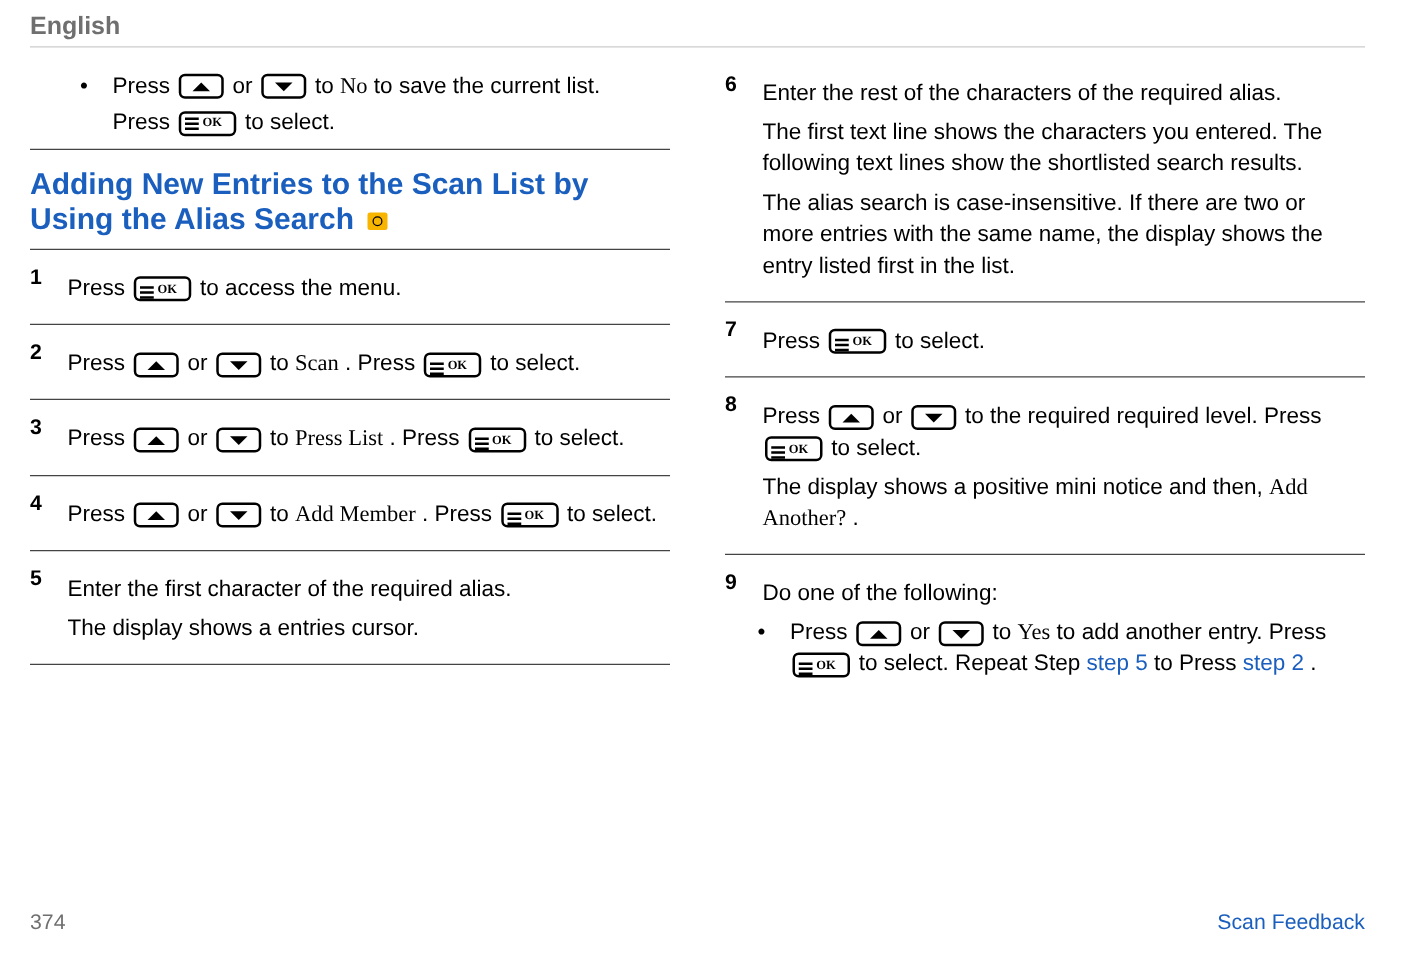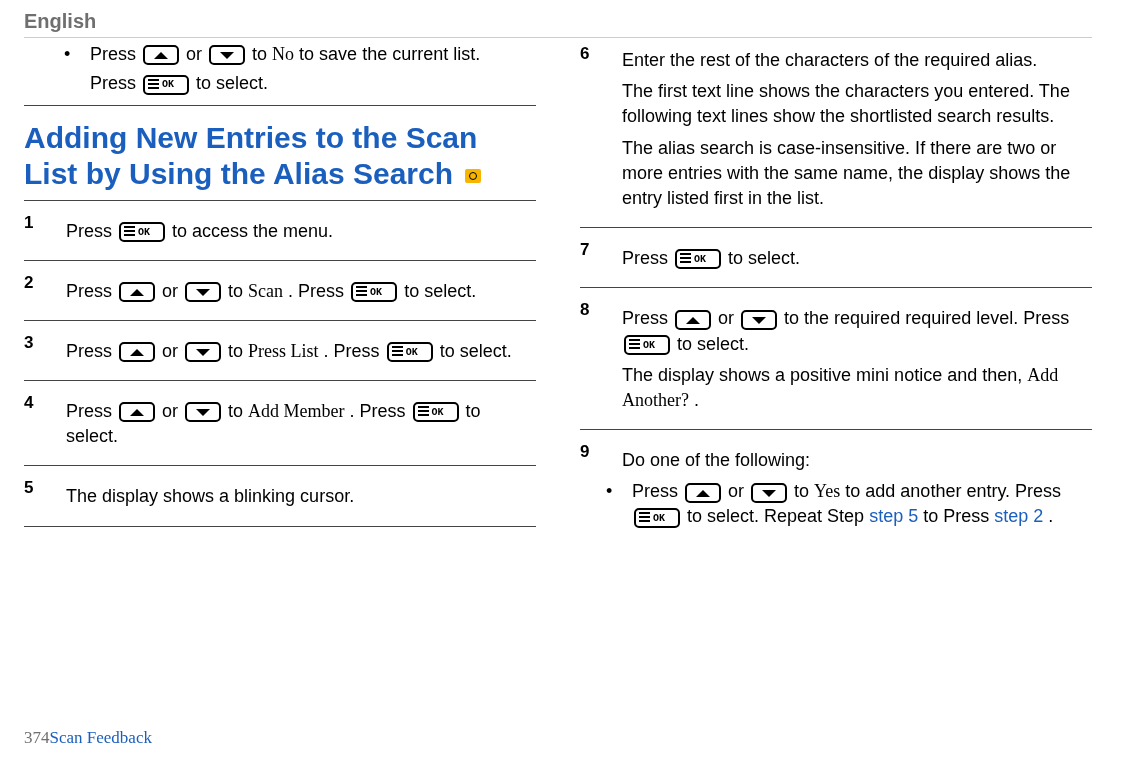--- a/index.html
+++ b/index.html
@@ -17,32 +17,32 @@
     padding: 10px 40px 0 24px;
     height: 762px;
     position: relative;
   }
   .header {
     color: #6f6f6f;
     font-weight: bold;
     font-size: 20px;
     padding-bottom: 4px;
     border-bottom: 1px solid #ccc;
-    margin-bottom: 0;
+    margin-bottom: 14px;
   }
   .columns {
     display: flex;
     gap: 44px;
   }
   .col {
     width: 520px;
   }
   .section-title {
     color: #1b5fbe;
-    font-size: 30px;
+    font-size: 24px;
     font-weight: bold;
     line-height: 1.2;
     margin: 14px 0 8px 0;
   }
   .intro {
     margin: 6px 0 14px 0;
     line-height: 1.35;
   }
   .step {
     border-top: 1px solid #444;
@@ -58,21 +58,21 @@
     position: absolute;
     left: 0;
     top: 10px;
     font-weight: bold;
     font-size: 17px;
   }
   .step-body {
     margin-left: 26px;
   }
   .step-body p {
-    margin: 6px 16px;
+    margin: 6px 4px;
   }
   .bullet-row {
     display: flex;
     margin: 6px 0;
   }
   .bullet-dot {
     width: 26px;
     flex-shrink: 0;
   }
   .bullet-text { flex: 1; }
@@ -109,24 +109,24 @@
     top: 5px;
     border-left: 7px solid transparent;
     border-right: 7px solid transparent;
     border-top: 7px solid #000;
   }
   .ok-inner {
     position: absolute;
     top: 2px; left: 3px;
     font-size: 10px;
     font-weight: bold;
-    font-family: Liberation Mono, monospace;
+    font-family: Liberation Serif, serif;
     letter-spacing: 0px;
     display: flex;
-    align-items: flex-start;
+    align-items: flex-end;
     gap: 3px;
   }
   .ok-menu {
     display: inline-block;
     width: 11px;
     height: 10px;
     background:
       linear-gradient(#000,#000) 0 0/11px 2px no-repeat,
       linear-gradient(#000,#000) 0 4px/11px 2px no-repeat,
       linear-gradient(#000,#000) 0 8px/11px 2px no-repeat;
@@ -147,22 +147,22 @@
     width: 6px; height: 6px;
     border: 1px solid #000;
     border-radius: 50%;
   }
   .footer {
     position: absolute;
     bottom: 14px;
     left: 24px;
     right: 40px;
     display: flex;
+    justify-content: space-between;
     font-size: 17px;
-    font-family: Liberation Serif, serif;
   }
   .footer .pg { color: #6f6f6f; }
   .footer .fb { color: #1b5fbe; }
 </style>
 </head>
 <body>
 
 <div class="page">
   <div class="header">
     <span>English</span>
@@ -275,21 +275,22 @@
                   <span>OK</span>
                 </span></span>
             <span> to select.</span>
           </p>
         </div>
       </div>
 
       <div class="step rule-after">
         <div class="step-num">5</div>
         <div class="step-body">
-          <p>The display shows a blinking cursor.</p>
+          <p>Enter the first character of the required alias.</p>
+          <p>The display shows a entries cursor.</p>
         </div>
       </div>
     </div>
 
     <div class="col">
 
       <div class="step" style="border-top:none; padding-top:4px;">
         <div class="step-num" style="top:4px;">6</div>
         <div class="step-body">
           <p>Enter the rest of the characters of the required alias.</p>

